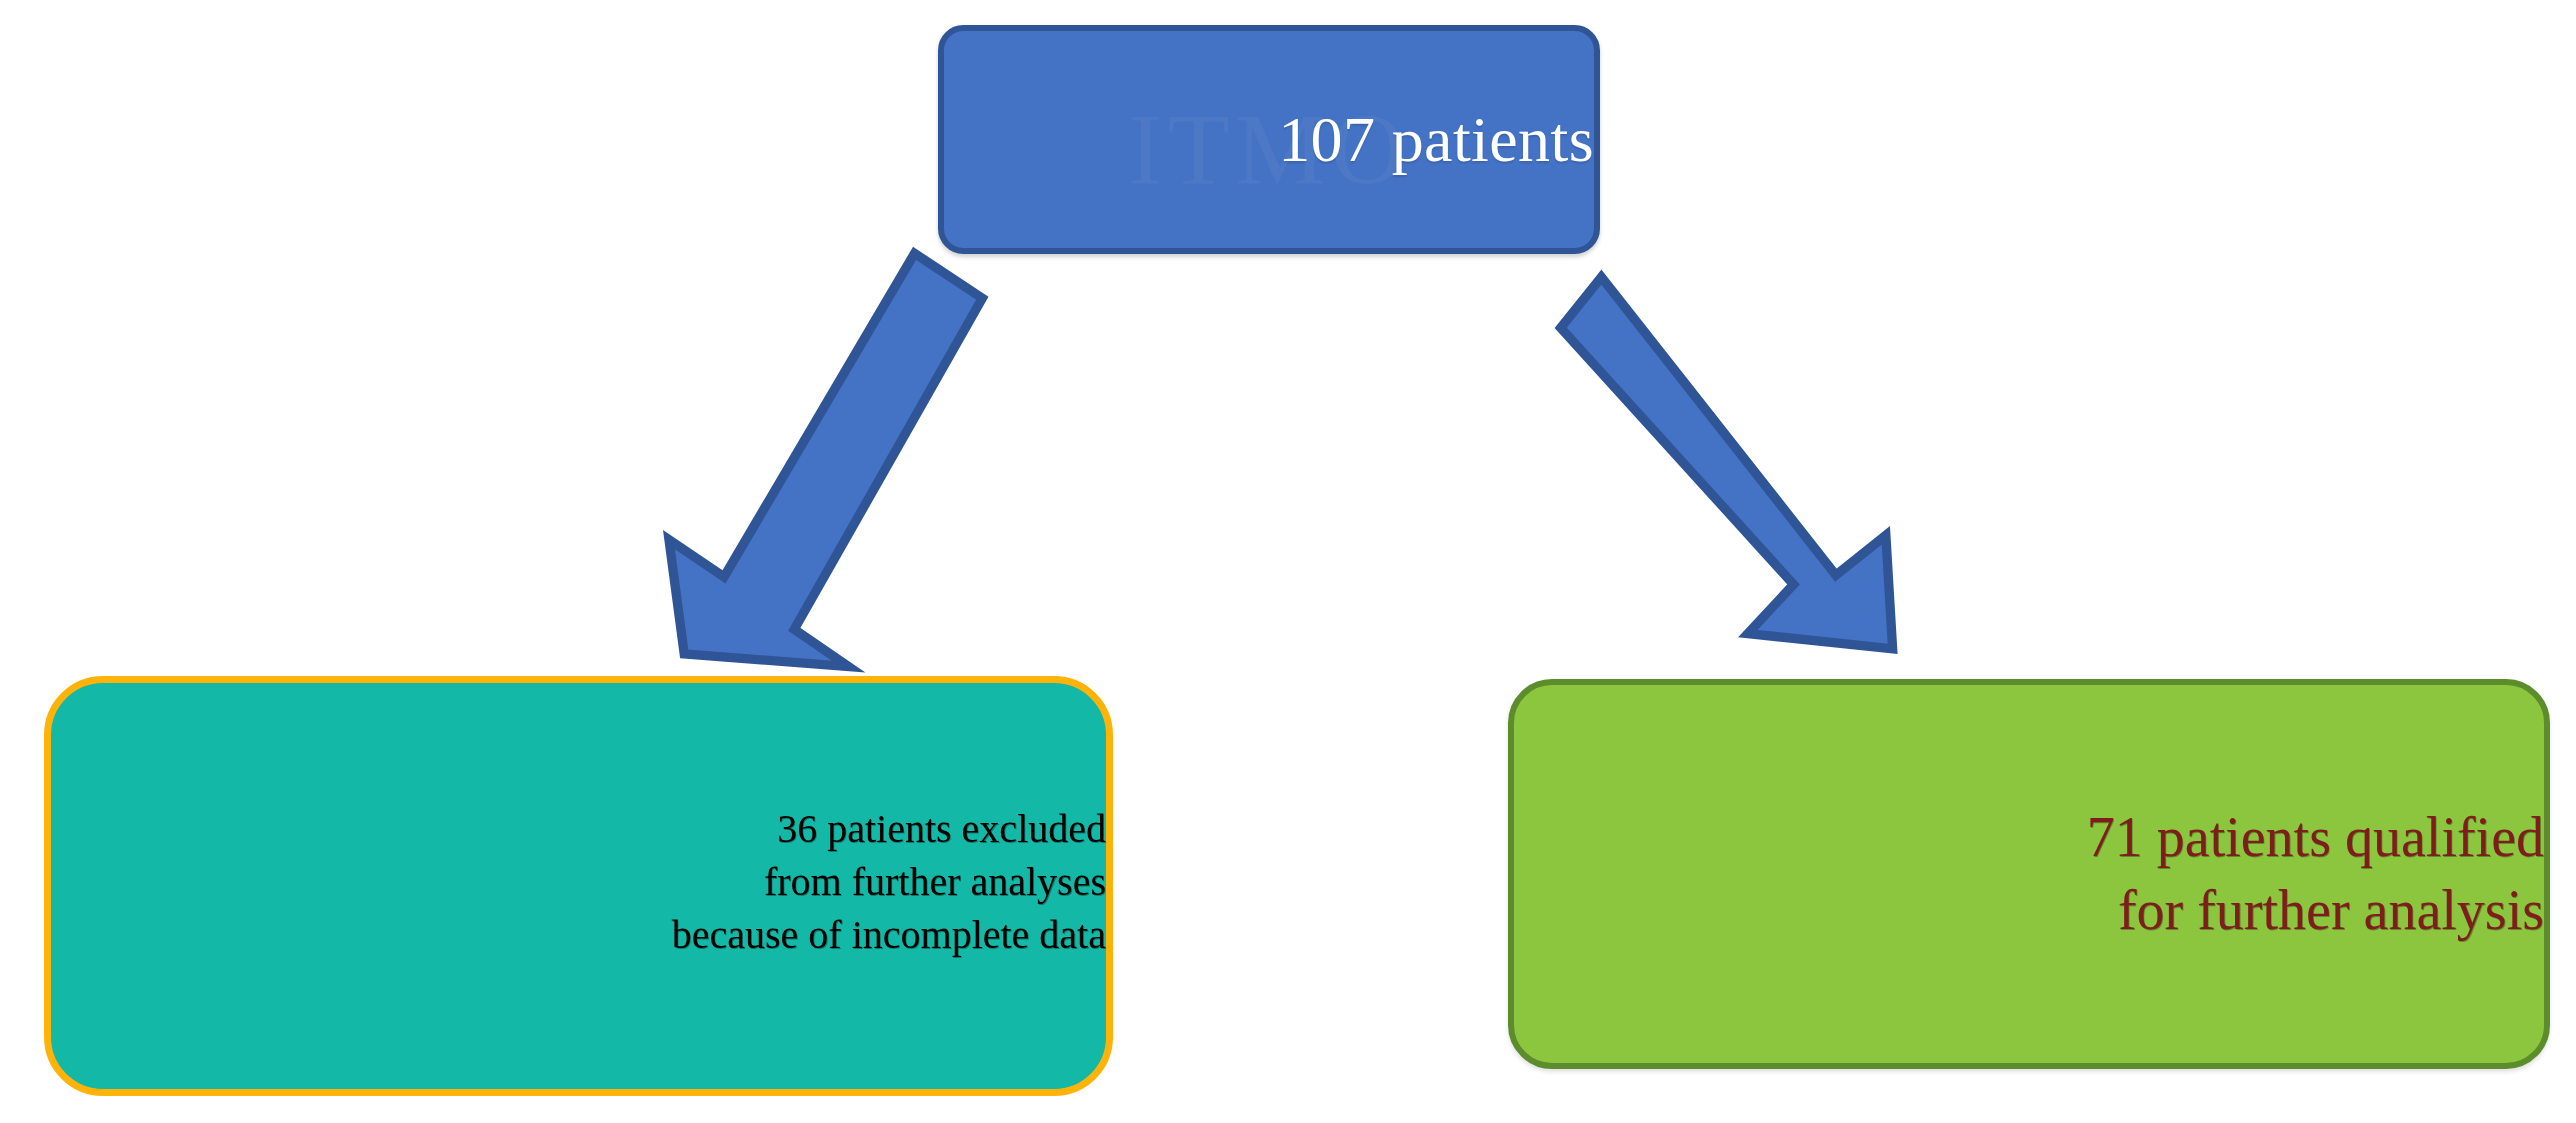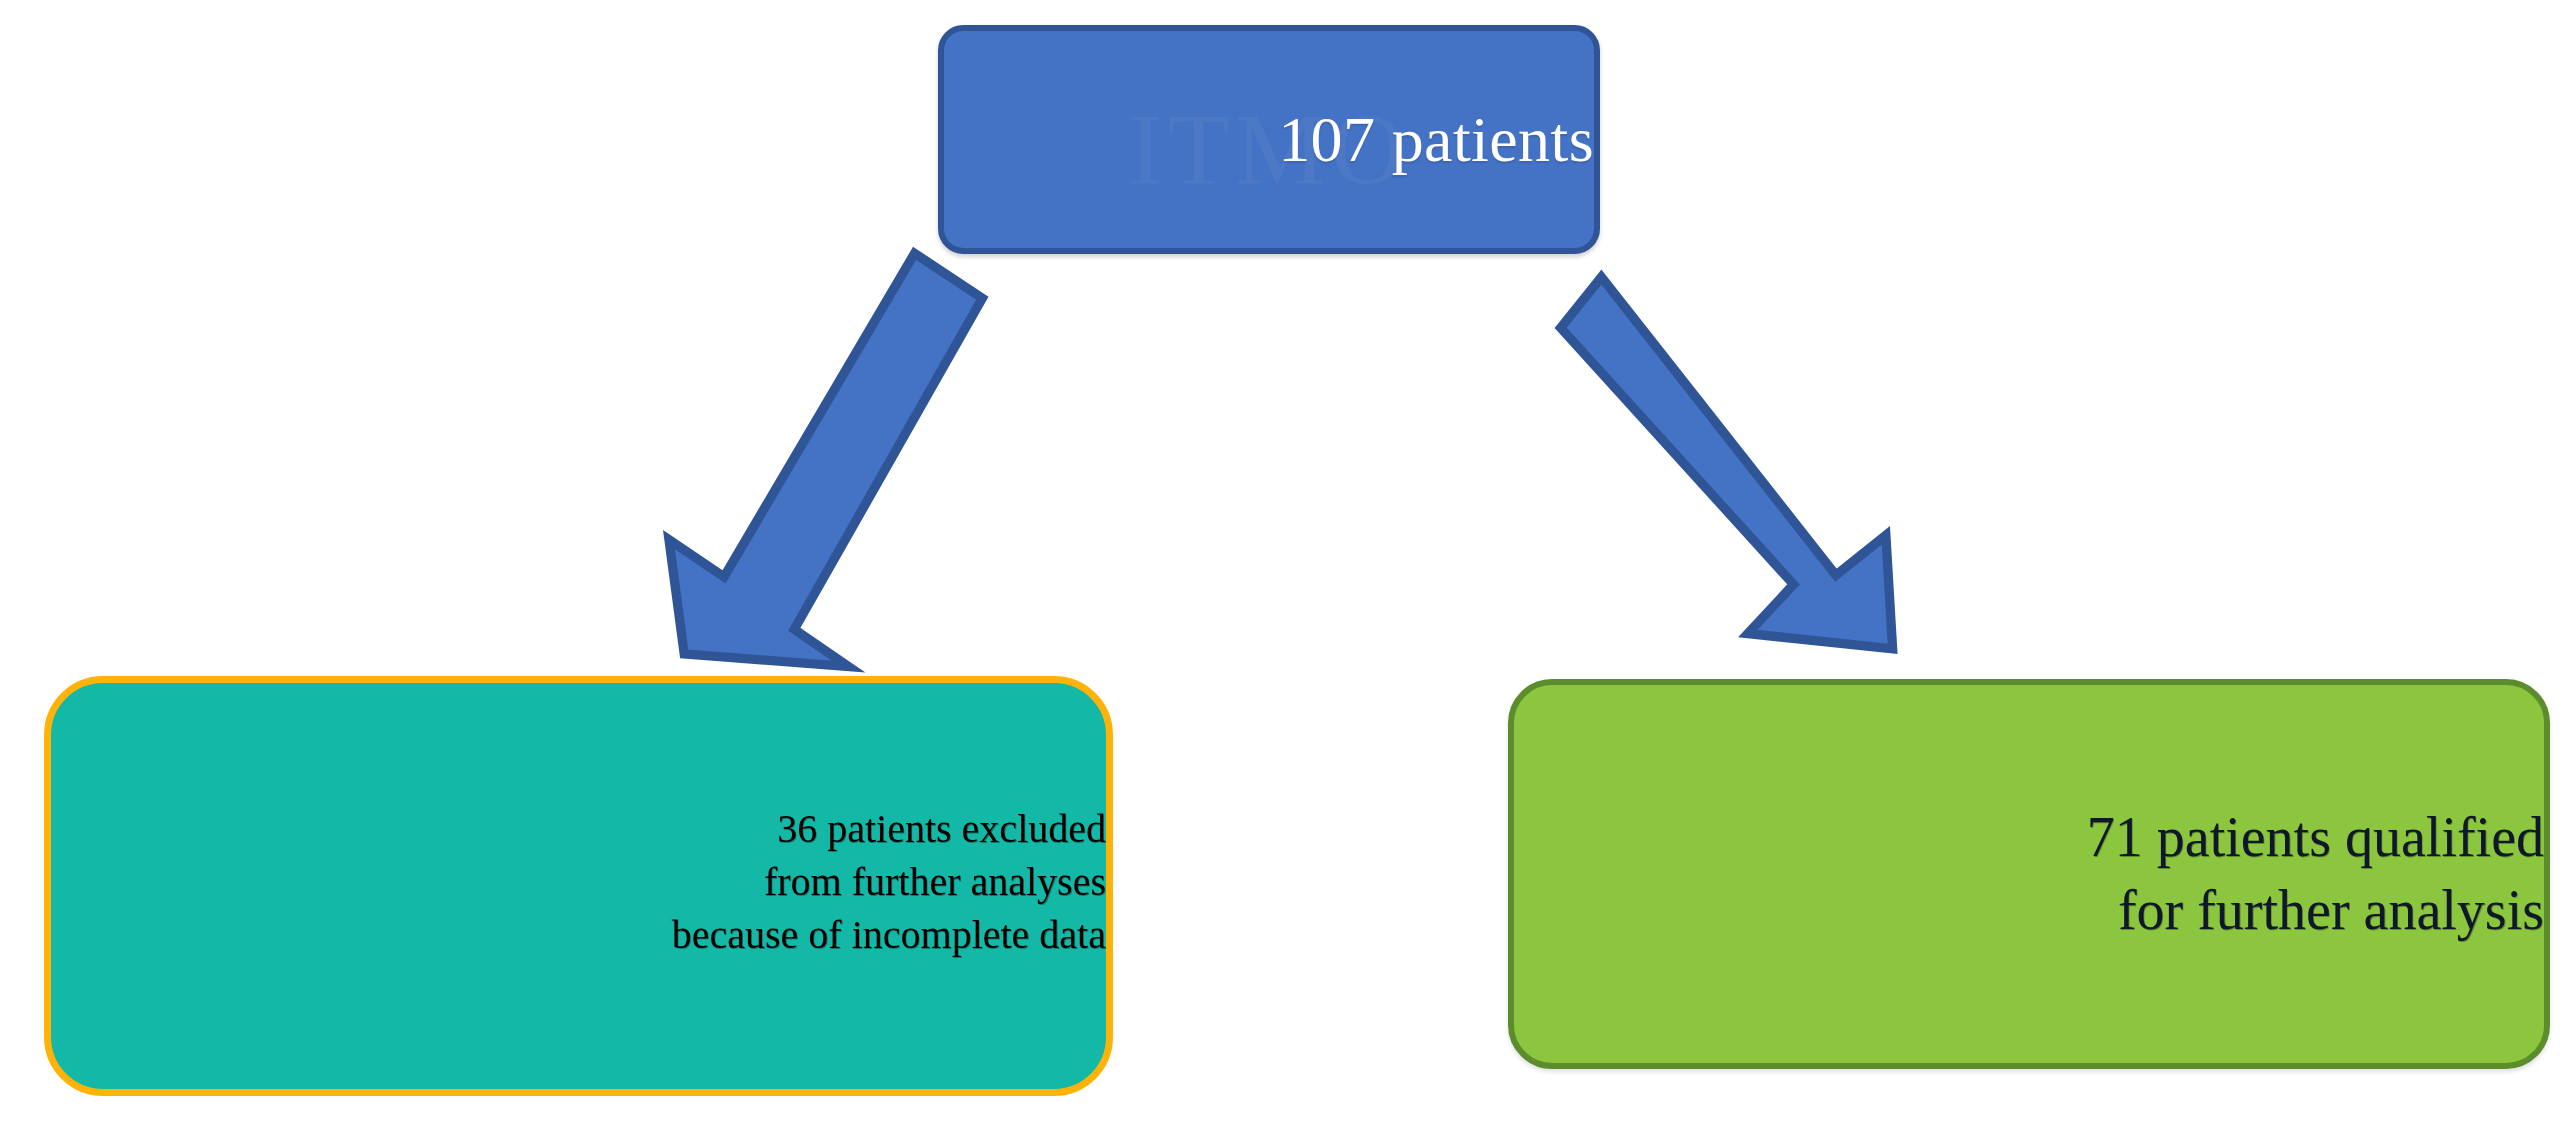--- a/index.html
+++ b/index.html
@@ -87,21 +87,21 @@
     left: 1508px;
     top: 679px;
     width: 1042px;
     height: 390px;
     background: #8cc63e;
     border: 6.8px solid #5c8c2b;
     border-radius: 44px;
     box-shadow: 0 2.5px 4.2px rgba(0,0,0,0.12);
   }
   #node-qualified .label {
-    color: #0f172a;
+    color: #7f1d1d;
     font-size: 56px;
     line-height: 1.30;
     text-shadow: 0.8px 0.8px 0 rgba(0,0,0,0.3);
   }
 
   
   #arrow-layer {
     position: absolute;
     left: 0;
     top: 0;

